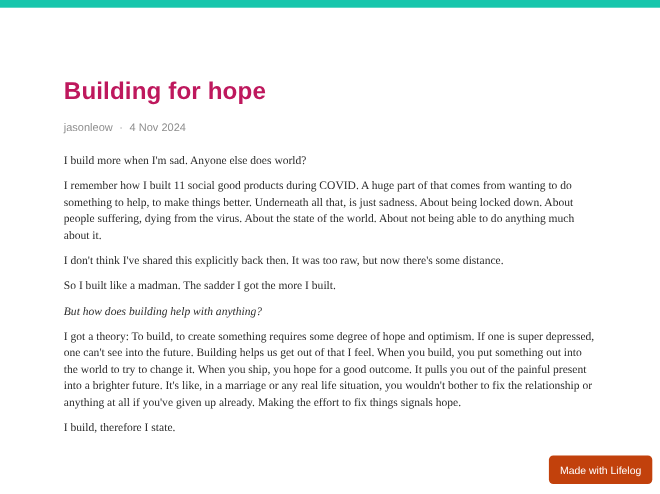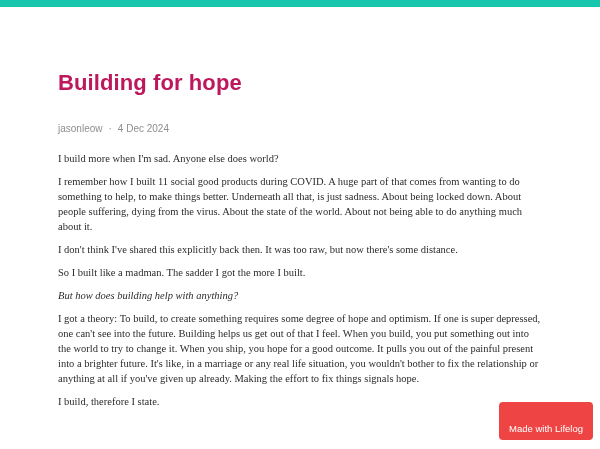--- a/index.html
+++ b/index.html
@@ -23,21 +23,21 @@
   }
   h1.post-title {
     margin-top: 63px;
     font-size: 22px;
     line-height: 26px;
     font-weight: 700;
     color: #be185d;
     letter-spacing: 0.1px;
   }
   .byline {
-    margin-top: 27px;
+    margin-top: 15px;
     display: flex;
     align-items: center;
     gap: 6px;
     font-size: 10px;
     line-height: 12px;
     color: #8e8e8e;
   }
   .byline .sep {
     font-size: 10px;
     color: #8e8e8e;
@@ -53,43 +53,43 @@
   .content p {
     margin: 0 0 8px 0;
   }
   .content p.italic {
     font-style: italic;
   }
   .made-with-badge {
     position: absolute;
     right: 7px;
     bottom: 9px;
-    background: #ef4444;
+    background: #c2410c;
     color: #ffffff;
     font-size: 9.5px;
     line-height: 9.5px;
-    padding: 22px 10px 7px 10px;
+    padding: 10px 10px 7px 10px;
     border-radius: 4px;
     border: none;
     font-family: "Liberation Sans", sans-serif;
     cursor: pointer;
   }
 </style>
 </head>
 <body>
 
 <div class="top-bar"></div>
 
 <div class="container">
   <h1 class="post-title">Building for hope</h1>
 
   <div class="byline">
     <span>jasonleow</span>
     <span class="sep">·</span>
-    <span>4 Dec 2024</span>
+    <span>4 Nov 2024</span>
   </div>
 
   <div class="content">
     <p>I build more when I'm sad. Anyone else does world?</p>
     <p>I remember how I built 11 social good products during COVID. A huge part of that comes from wanting to do something to help, to make things better. Underneath all that, is just sadness. About being locked down. About people suffering, dying from the virus. About the state of the world. About not being able to do anything much about it.</p>
     <p>I don't think I've shared this explicitly back then. It was too raw, but now there's some distance.</p>
     <p>So I built like a madman. The sadder I got the more I built.</p>
     <p class="italic">But how does building help with anything?</p>
     <p>I got a theory: To build, to create something requires some degree of hope and optimism. If one is super depressed, one can't see into the future. Building helps us get out of that I feel. When you build, you put something out into the world to try to change it. When you ship, you hope for a good outcome. It pulls you out of the painful present into a brighter future. It's like, in a marriage or any real life situation, you wouldn't bother to fix the relationship or anything at all if you've given up already. Making the effort to fix things signals hope.</p>
     <p>I build, therefore I state.</p>

